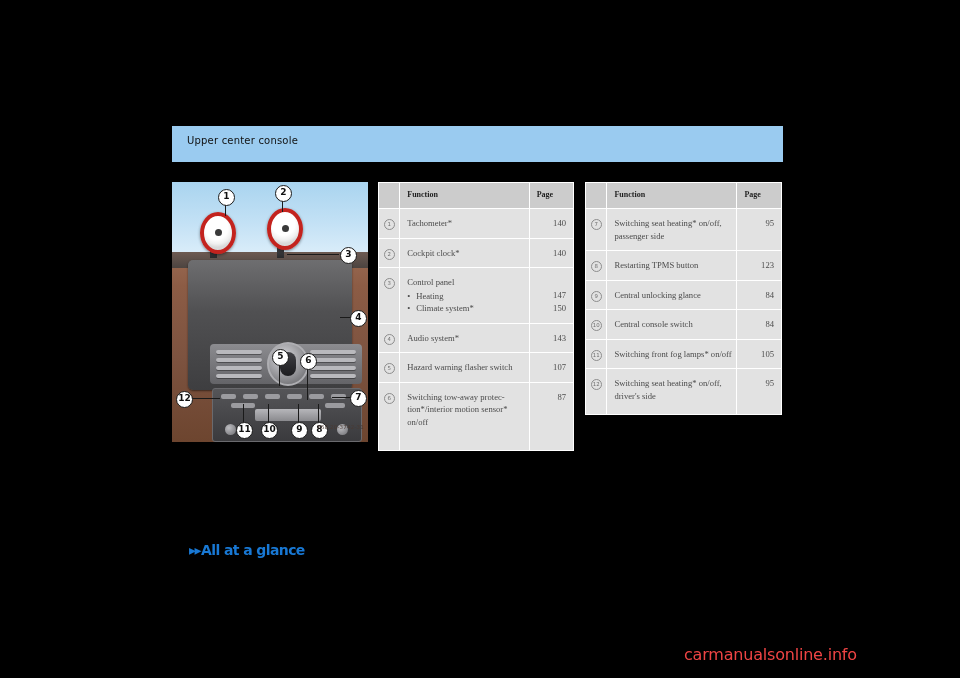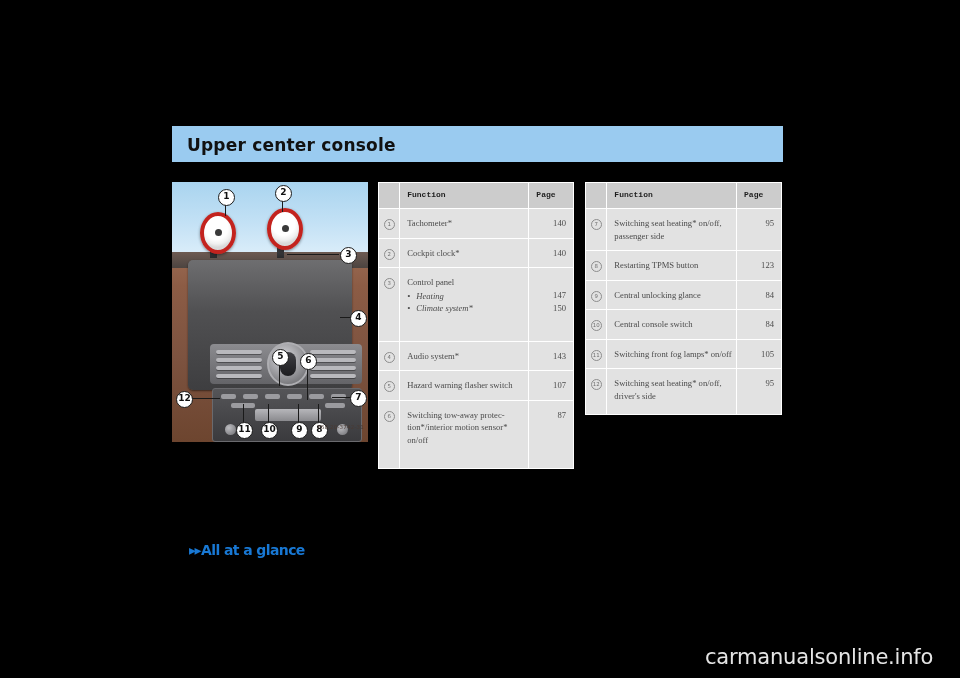--- a/index.html
+++ b/index.html
@@ -22,22 +22,22 @@
     top: 126px;
     width: 611px;
     height: 36px;
     background: #9acbf0;
   }
   #banner-title {
     position: absolute;
     left: 15px;
     top: 9px;
     font-family: "DejaVu Sans", sans-serif;
-    font-weight: bold;
-    font-size: 17px;
+    font-weight: normal;
+    font-size: 10px;
     color: #111111;
     letter-spacing: 0.2px;
     white-space: nowrap;
   }
 
   
   #figure {
     position: absolute;
     left: 172px;
     top: 182px;
@@ -147,21 +147,21 @@
   #table-left  { left:378px; top:182px; width:196px; }
   #table-right { left:585px; top:182px; width:197px; }
 
   .func-table td, .func-table th {
     background:#e2e2e2;
     padding:0;
     vertical-align:top;
   }
   .func-table thead th {
     background:#cccccc;
-    font-family:Liberation Mono, monospace;
+    font-family:Liberation Serif, serif;
     font-weight:bold;
     font-size:8px;
     color:#1e1e1e;
     text-align:left;
     padding:7px 0 6px 0;
     height:12px;
   }
   .col-num  { width:22px; }
   .col-func { width:131px; }
   .col-page { width:40px; }
@@ -190,24 +190,23 @@
     width:9px; height:9px;
     border:1px solid #8d8d8d;
     border-radius:50%;
     font-family:"DejaVu Sans", sans-serif;
     font-size:5.4px;
     line-height:9px;
     text-align:center;
     color:#6e6e6e;
   }
   .sub-list {
-    margin:1px 0 18px 0;
+    margin:1px 0 0 0;
     padding:0;
     list-style:none;
-    font-style:italic;
   }
   .sub-list li { line-height:12.5px; }
   .sub-list li:before {
     content:"\2022";
     display:inline-block;
     width:9px;
     color:#4b4b4b;
   }
 
   
@@ -222,25 +221,24 @@
     white-space:nowrap;
     filter: blur(0.35px);
   }
   #more-link .arrows { letter-spacing:-1.5px; margin-right:1px; }
 
   
   #watermark {
     position:absolute;
     left:684px; top:645px;
     font-family:"DejaVu Sans", sans-serif;
-    font-size:21px;
-    color:#e5e5e5;
+    font-size:16px;
+    color:#ef4444;
     letter-spacing:-0.2px;
     white-space:nowrap;
-    margin-left:21px;
   }
 </style>
 </head>
 <body>
 
 <div id="banner">
   <div id="banner-title">Upper center console</div>
 </div>
 
 <div id="figure">

